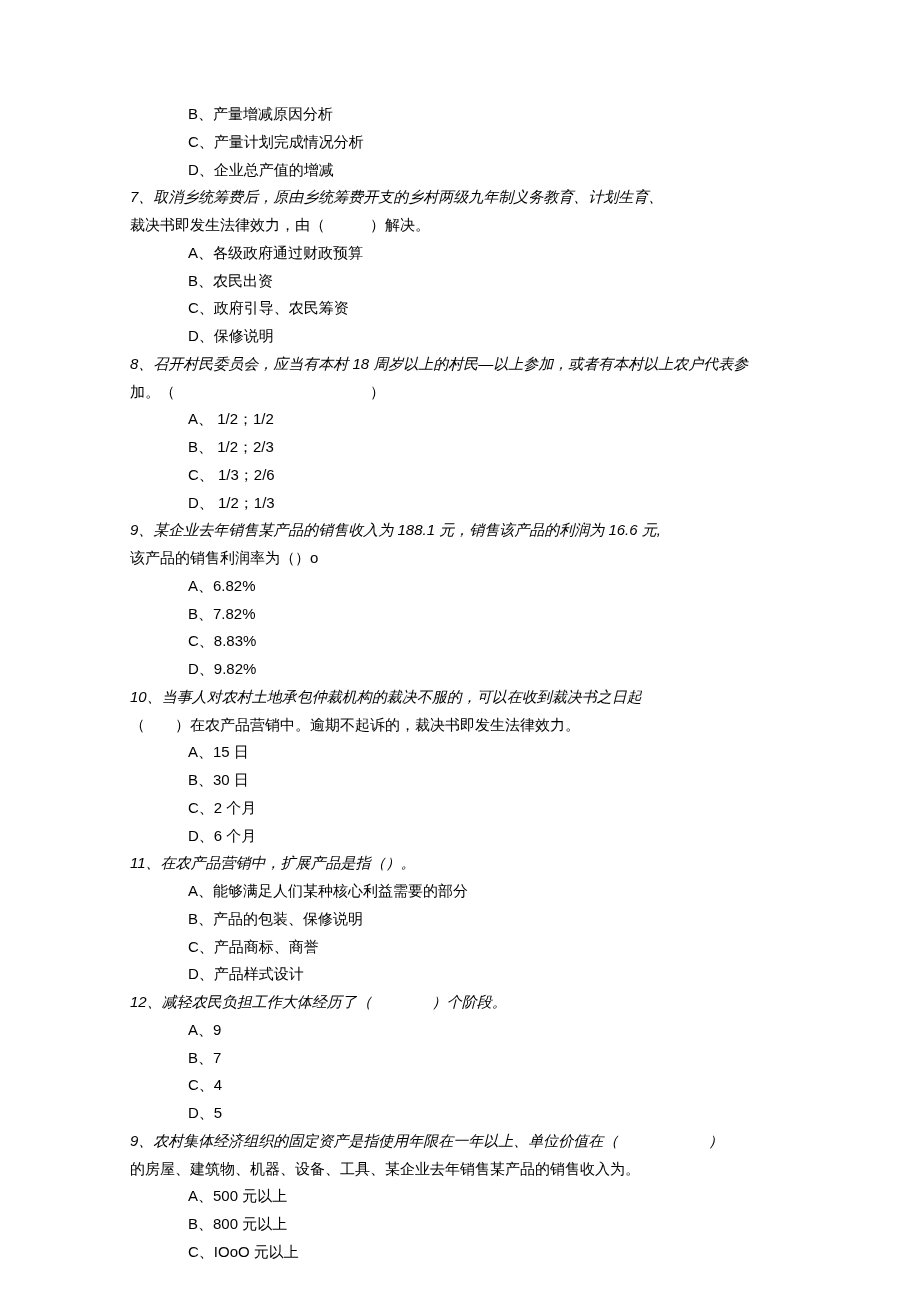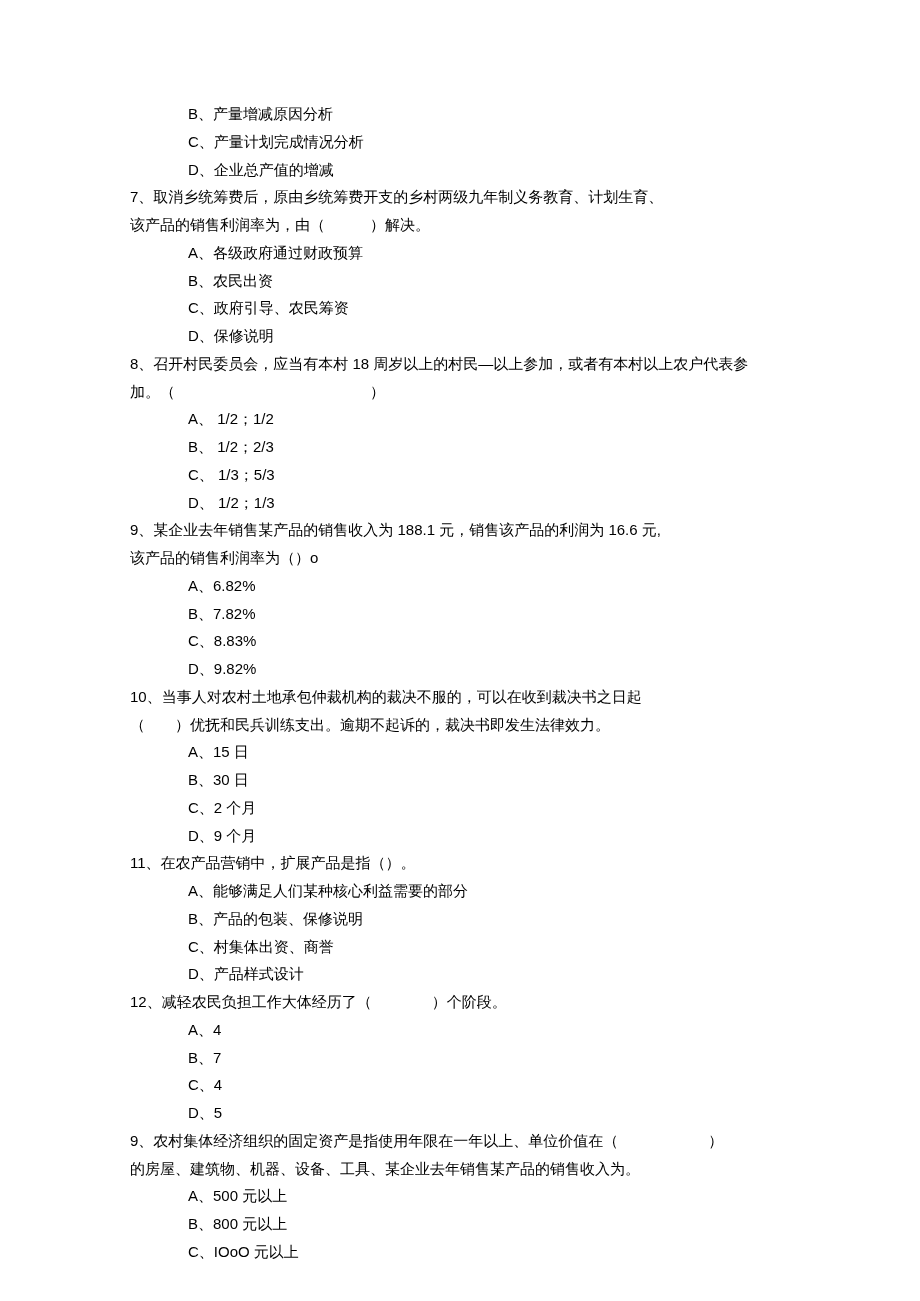--- a/index.html
+++ b/index.html
@@ -11,68 +11,69 @@
     margin: 0;
     padding: 100px 130px 60px 130px;
     width: 920px;
     box-sizing: border-box;
   }
   .option {
     padding-left: 58px;
   }
   .stem {
     padding-left: 0;
+    font-style: italic;
   }
   .stem-cont {
     padding-left: 0;
   }
 </style>
 </head>
 <body>
 
 <div class="option">B、产量增减原因分析</div>
 <div class="option">C、产量计划完成情况分析</div>
 <div class="option">D、企业总产值的增减</div>
 
 <div class="stem">7、取消乡统筹费后，原由乡统筹费开支的乡村两级九年制义务教育、计划生育、</div>
-<div class="stem-cont">该产品的销售利润率为，由（　　　）解决。</div>
+<div class="stem-cont">裁决书即发生法律效力，由（　　　）解决。</div>
 <div class="option">A、各级政府通过财政预算</div>
 <div class="option">B、农民出资</div>
 <div class="option">C、政府引导、农民筹资</div>
 <div class="option">D、保修说明</div>
 
 <div class="stem">8、召开村民委员会，应当有本村 18 周岁以上的村民—以上参加，或者有本村以上农户代表参</div>
 <div class="stem-cont">加。（　　　　　　　　　　　　　）</div>
 <div class="option">A、 1/2；1/2</div>
 <div class="option">B、 1/2；2/3</div>
-<div class="option">C、 1/3；5/3</div>
+<div class="option">C、 1/3；2/6</div>
 <div class="option">D、 1/2；1/3</div>
 
 <div class="stem">9、某企业去年销售某产品的销售收入为 188.1 元，销售该产品的利润为 16.6 元,</div>
 <div class="stem-cont">该产品的销售利润率为（）o</div>
 <div class="option">A、6.82%</div>
 <div class="option">B、7.82%</div>
 <div class="option">C、8.83%</div>
 <div class="option">D、9.82%</div>
 
 <div class="stem">10、当事人对农村土地承包仲裁机构的裁决不服的，可以在收到裁决书之日起</div>
-<div class="stem-cont">（　　）优抚和民兵训练支出。逾期不起诉的，裁决书即发生法律效力。</div>
+<div class="stem-cont">（　　）在农产品营销中。逾期不起诉的，裁决书即发生法律效力。</div>
 <div class="option">A、15 日</div>
 <div class="option">B、30 日</div>
 <div class="option">C、2 个月</div>
-<div class="option">D、9 个月</div>
+<div class="option">D、6 个月</div>
 
 <div class="stem">11、在农产品营销中，扩展产品是指（）。</div>
 <div class="option">A、能够满足人们某种核心利益需要的部分</div>
 <div class="option">B、产品的包装、保修说明</div>
-<div class="option">C、村集体出资、商誉</div>
+<div class="option">C、产品商标、商誉</div>
 <div class="option">D、产品样式设计</div>
 
 <div class="stem">12、减轻农民负担工作大体经历了（　　　　）个阶段。</div>
-<div class="option">A、4</div>
+<div class="option">A、9</div>
 <div class="option">B、7</div>
 <div class="option">C、4</div>
 <div class="option">D、5</div>
 
 <div class="stem">9、农村集体经济组织的固定资产是指使用年限在一年以上、单位价值在（　　　　　　）</div>
 <div class="stem-cont">的房屋、建筑物、机器、设备、工具、某企业去年销售某产品的销售收入为。</div>
 <div class="option">A、500 元以上</div>
 <div class="option">B、800 元以上</div>
 <div class="option">C、IOoO 元以上</div>
 

